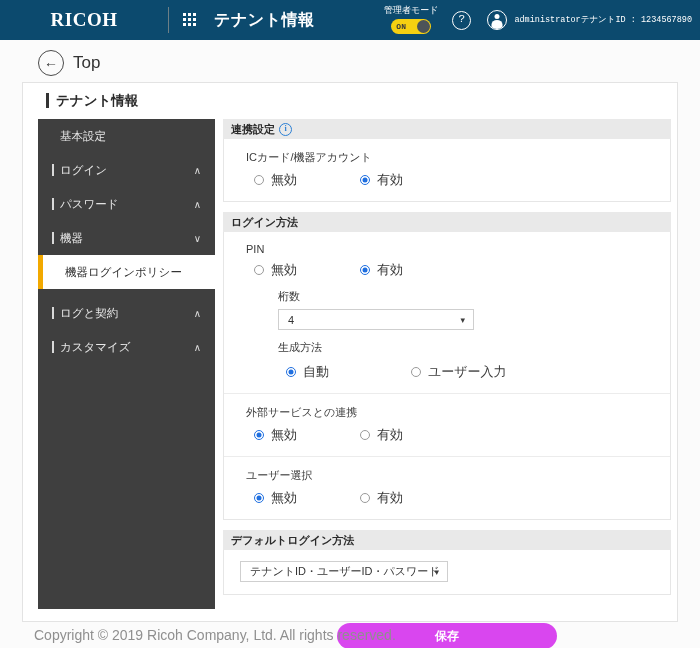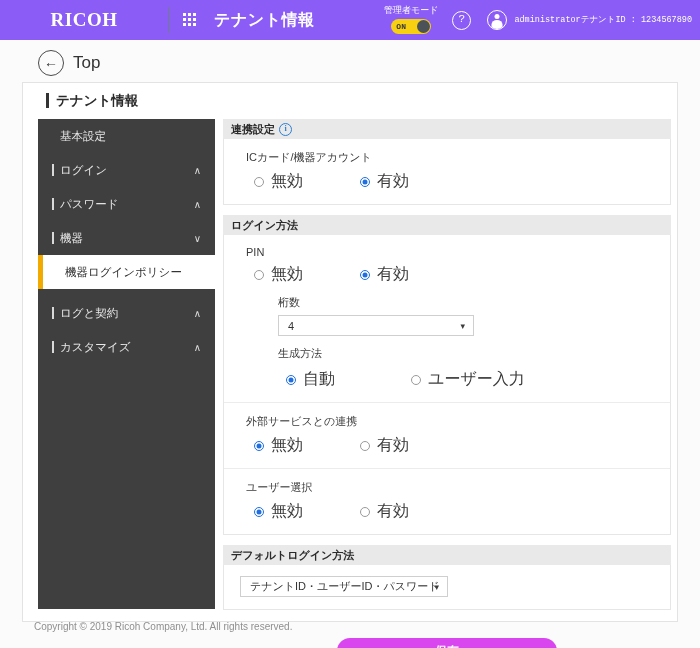--- a/index.html
+++ b/index.html
@@ -20,21 +20,21 @@
     width: 700px;
     height: 648px;
     background: #fbfbfb;
   }
 
   
   .topbar {
     position: absolute;
     left: 0; top: 0;
     width: 700px; height: 40px;
-    background: #8b5cf6;
+    background: #0c4a6e;
     display: flex;
     align-items: center;
     box-sizing: border-box;
   }
   .brand {
     width: 168px;
     text-align: center;
     color: #ffffff;
     font-size: 19px;
     font-weight: bold;
@@ -293,21 +293,21 @@
     margin-bottom: 6px;
   }
   .radio-row {
     display: flex;
     align-items: center;
     padding-left: 8px;
   }
   .radio-opt {
     display: flex;
     align-items: center;
-    font-size: 16px;
+    font-size: 13px;
     color: #3a3a3a;
   }
   .radio-opt.first { width: 106px; }
   .radio {
     width: 10px; height: 10px;
     border-radius: 50%;
     border: 1.2px solid #9a9a9a;
     background: #ffffff;
     margin-right: 7px;
     box-sizing: border-box;
@@ -391,27 +391,27 @@
     align-items: center;
     justify-content: center;
     border: none;
     cursor: pointer;
     font-family: "Liberation Sans", sans-serif;
   }
 
   
   .footer {
     position: absolute;
-    left: 0; bottom: 9px;
+    left: 0; bottom: 0;
     width: 700px; height: 26px;
     display: flex;
     align-items: center;
     padding-left: 34px;
     box-sizing: border-box;
-    font-size: 10px;
+    font-size: 14px;
     color: #8f8f8f;
   }
 </style>
 </head>
 <body>
 
 <div class="app">
 
   <div class="topbar">
     <div class="brand">RICOH</div>

